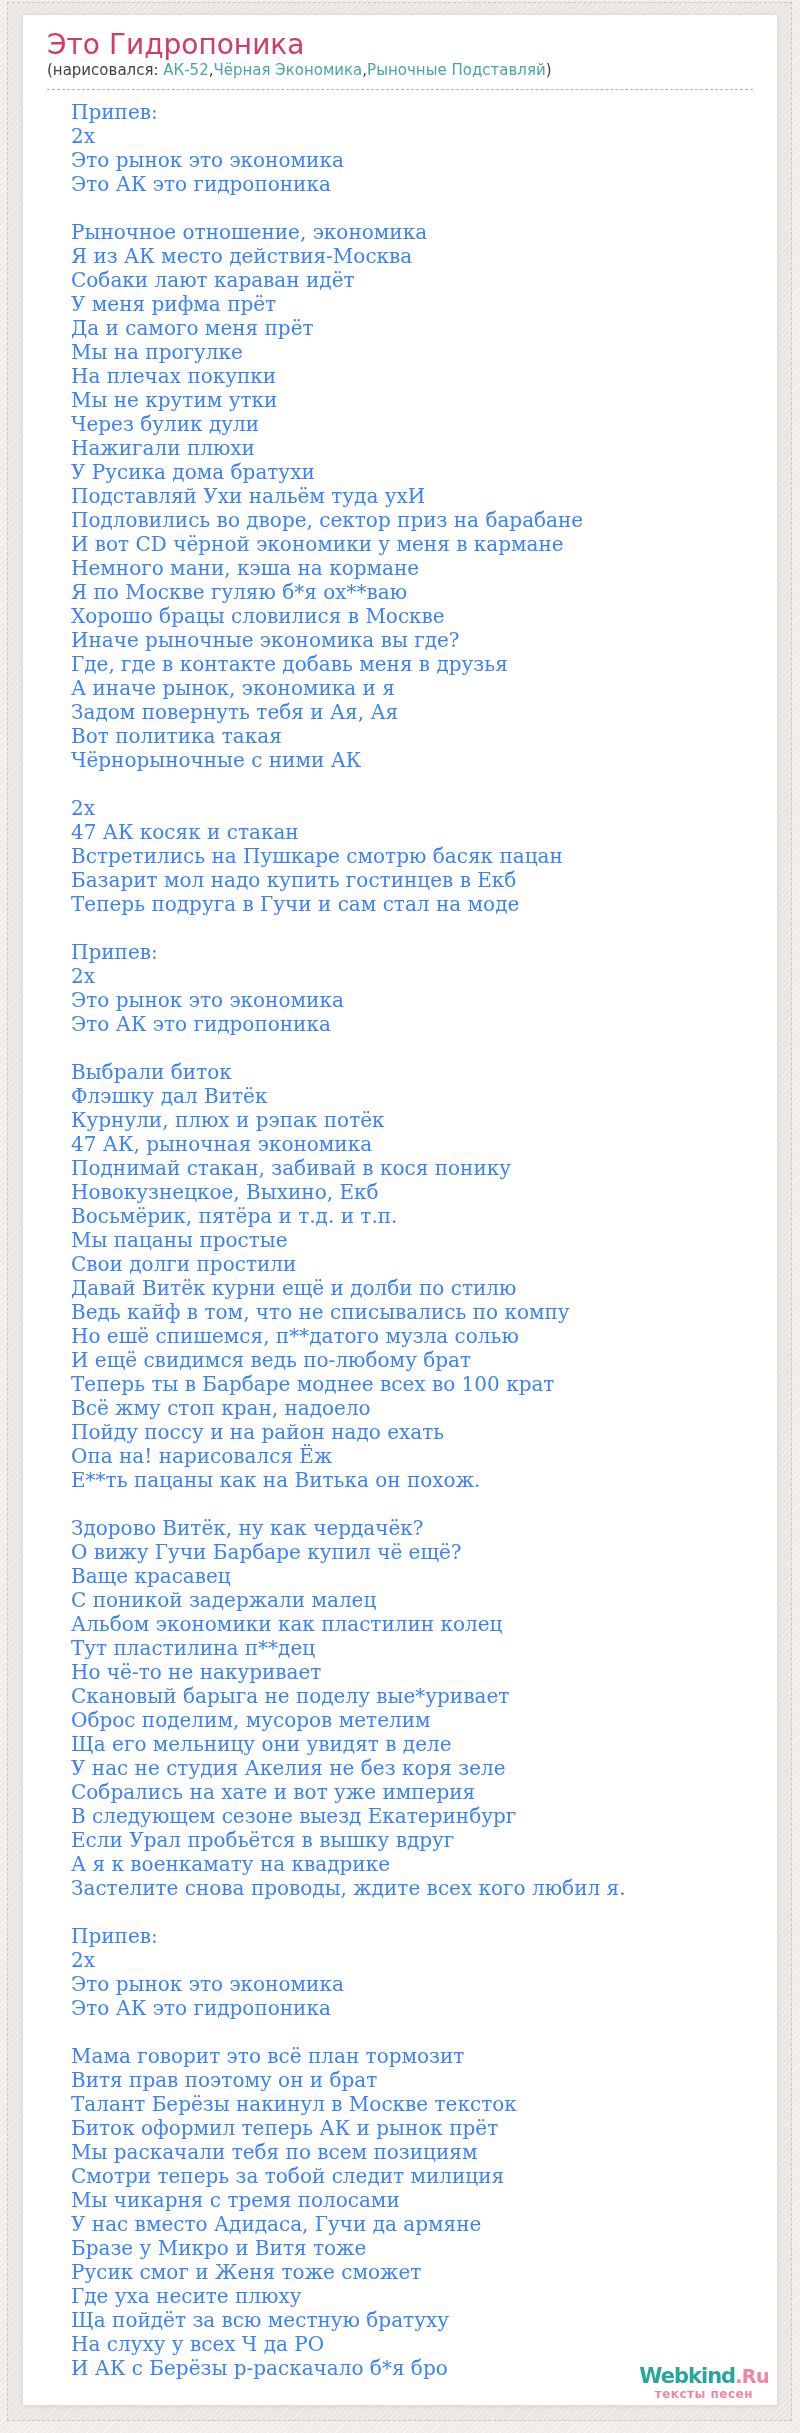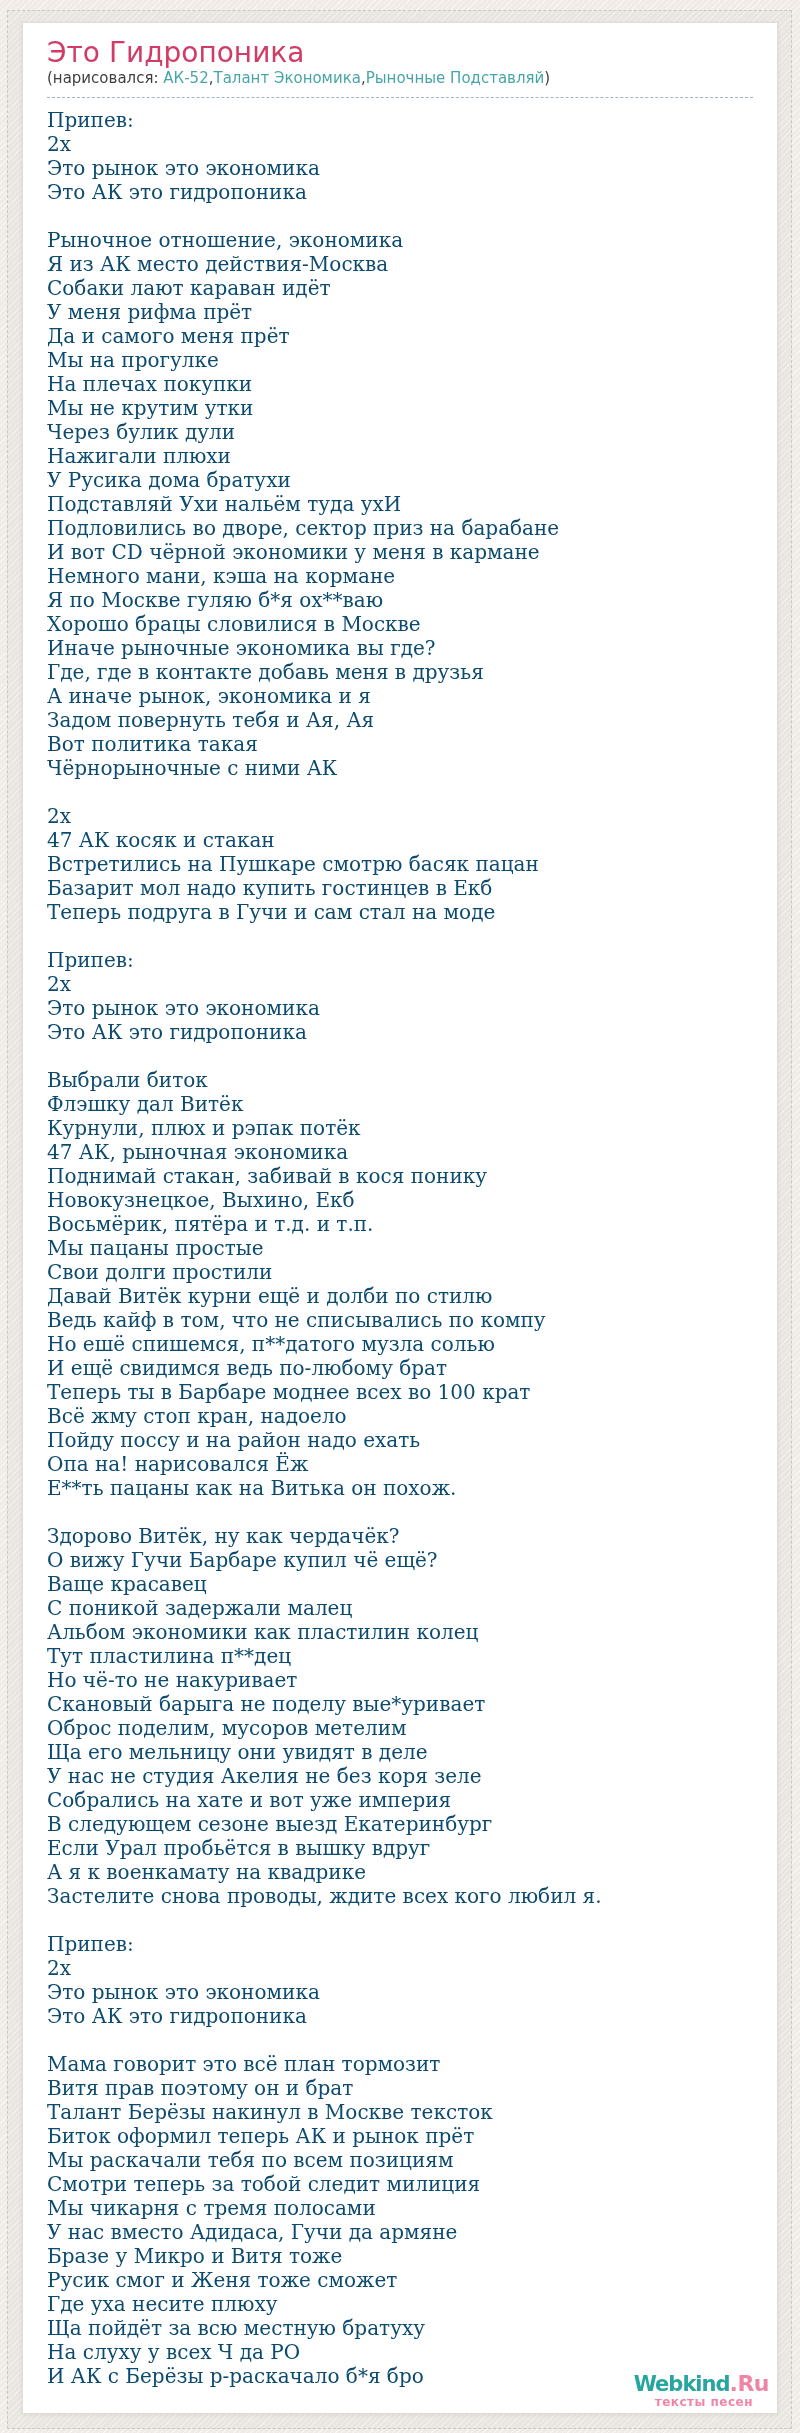--- a/index.html
+++ b/index.html
@@ -3,21 +3,21 @@
 <meta charset="utf-8">
 <style>
   html,body{margin:0;padding:0;}
   body{
     width:800px;height:2433px;position:relative;overflow:hidden;
     background-color:#f0ebe7;
     background-image:repeating-linear-gradient(315deg, rgba(255,255,255,.45) 0px, rgba(255,255,255,.45) 1px, rgba(0,0,0,0) 1px, rgba(0,0,0,0) 4px);
     font-family:"DejaVu Sans", sans-serif;
   }
   .frame{
-    position:absolute;left:7px;top:10px;width:785px;height:2419px;
+    position:absolute;left:7px;top:2px;width:785px;height:2419px;
     box-sizing:border-box;border:1px dashed #cbc7c1;
     background-color:#e9e5e0;
     background-image:repeating-linear-gradient(315deg, rgba(255,255,255,.35) 0px, rgba(255,255,255,.35) 1px, rgba(0,0,0,0) 1px, rgba(0,0,0,0) 4px);
   }
   .card{
     position:absolute;left:14px;top:11px;width:756px;height:2392px;
     box-sizing:border-box;background:#ffffff;border:1px solid #e0dcd7;
     box-shadow:0 1px 4px rgba(0,0,0,.07);
     padding:0 24px;overflow:hidden;
   }
@@ -27,42 +27,43 @@
   }
   .artist-line{
     margin:0;font-size:15px;line-height:20px;color:#3f3f3f;
     padding-bottom:9px;border-bottom:1px dashed #a0b5c0;
   }
   .artist-link{color:#48a5a7;text-decoration:none;cursor:pointer;}
   .sep{color:#3f3f3f;}
   .lyrics{
     margin-top:10px;
     font-family:"DejaVu Serif", serif;
-    font-size:20px;line-height:24px;color:#0c4a6e;
+    font-size:20px;line-height:24px;color:#3b82f6;
     white-space:pre-line;
+    margin-left:24px;
   }
   .logo{
     position:absolute;right:8px;bottom:5px;text-align:right;
     font-family:"DejaVu Sans", sans-serif;font-weight:bold;line-height:1;
     cursor:pointer;
   }
   .logo-main{font-size:21px;color:#27a5a1;letter-spacing:-1px;}
-  .logo-ru{font-size:22px;color:#ef85a4;letter-spacing:-0.5px;}
+  .logo-ru{font-size:19px;color:#ef85a4;letter-spacing:-0.5px;}
   .logo-tag{
     margin-top:1px;margin-right:16px;font-size:12px;color:#ef85a4;
     letter-spacing:0.5px;
   }
 </style>
 </head>
 <body>
 
 <div class="frame">
   <div class="card">
     <h1 class="title">Это Гидропоника</h1>
-    <div class="artist-line"><span>(нарисовался: </span><a class="artist-link">АК-52</a><span class="sep">,</span><a class="artist-link">Талант Экономика</a><span class="sep">,</span><a class="artist-link">Рыночные Подставляй</a><span>)</span></div>
+    <div class="artist-line"><span>(нарисовался: </span><a class="artist-link">АК-52</a><span class="sep">,</span><a class="artist-link">Чёрная Экономика</a><span class="sep">,</span><a class="artist-link">Рыночные Подставляй</a><span>)</span></div>
     <div class="lyrics">Припев:
 2x
 Это рынок это экономика
 Это АК это гидропоника
 
 Рыночное отношение, экономика
 Я из АК место действия-Москва
 Собаки лают караван идёт
 У меня рифма прёт
 Да и самого меня прёт

